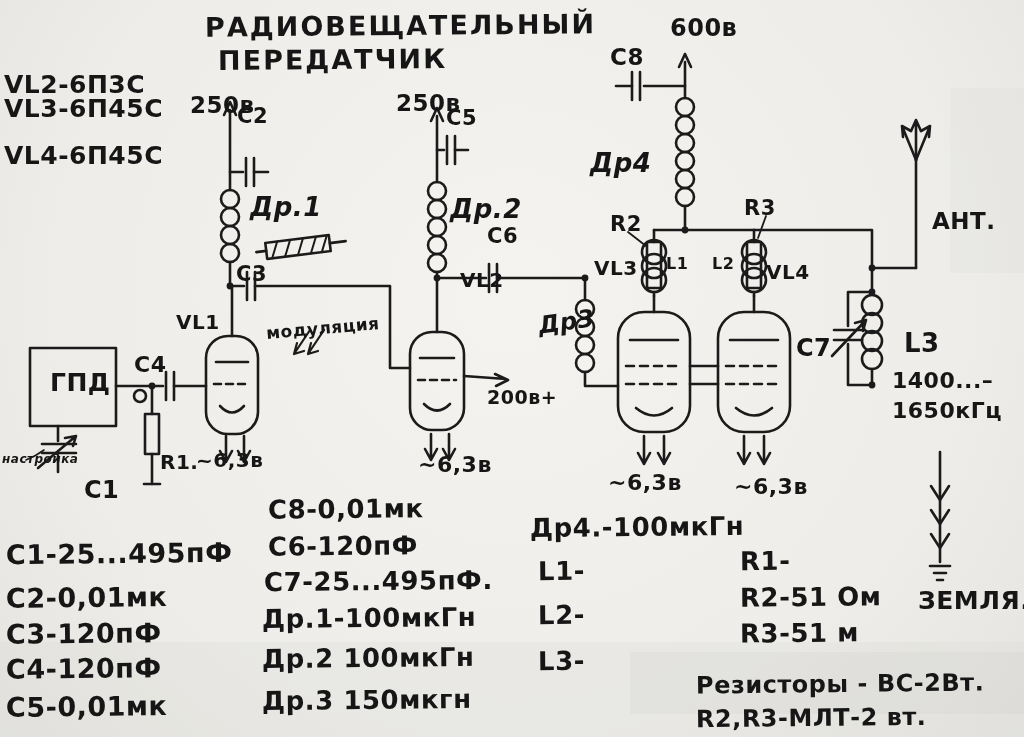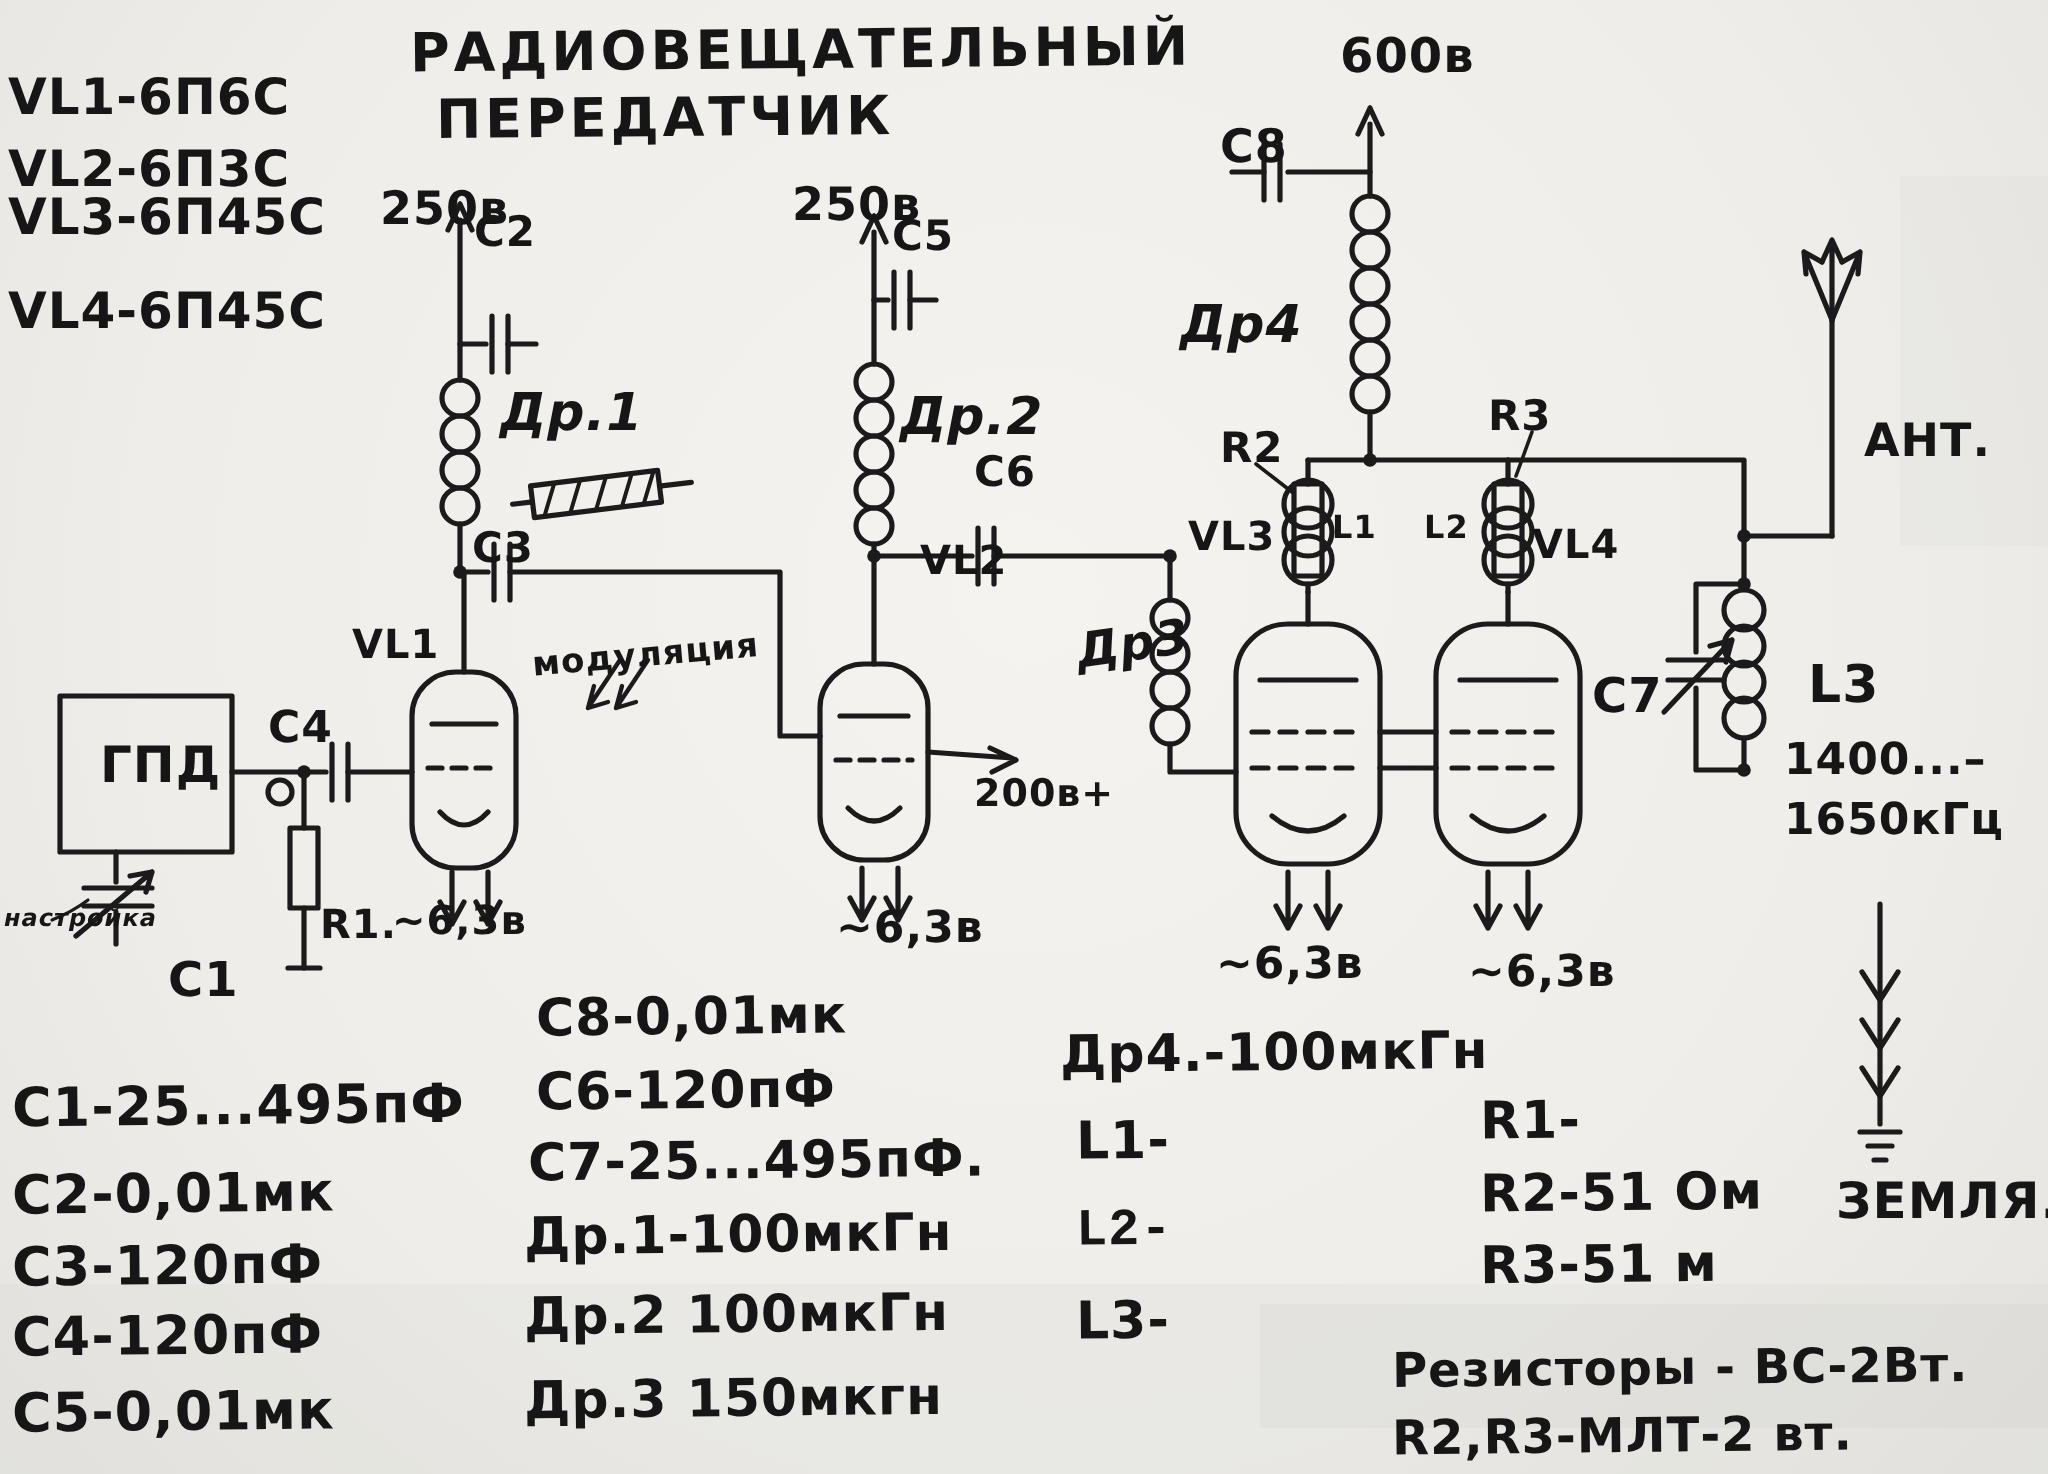--- a/index.html
+++ b/index.html
@@ -274,21 +274,20 @@
     <circle cx="685" cy="230" r="3.4"></circle>
     <circle cx="872" cy="268" r="3.4"></circle>
     <circle cx="872" cy="292" r="3.4"></circle>
     <circle cx="872" cy="385" r="3.4"></circle>
   </g>
 </svg>
 
 <span class="lb ttl" style="left:205px;top:10px;">РАДИОВЕЩАТЕЛЬНЫЙ</span>
 <span class="lb ttl" style="left:218px;top:44px;">ПЕРЕДАТЧИК</span>
 
-<span class="lb legend" style="left:4px;top:34px;">VL1-6П6С</span>
 <span class="lb legend" style="left:4px;top:70px;">VL2-6П3С</span>
 <span class="lb legend" style="left:4px;top:94px;">VL3-6П45С</span>
 <span class="lb legend" style="left:4px;top:141px;">VL4-6П45С</span>
 
 <span class="lb" style="left:50px;top:368px;font-size:25px;">ГПД</span>
 <span class="lb small" style="left:2px;top:452px;font-size:12px;font-style:italic;">настройка</span>
 <span class="lb" style="left:84px;top:476px;font-size:24px;">C1</span>
 <span class="lb" style="left:134px;top:352px;font-size:22px;">C4</span>
 <span class="lb" style="left:160px;top:450px;font-size:20px;">R1.</span>
 <span class="lb" style="left:196px;top:448px;font-size:20px;">~6,3в</span>
@@ -299,21 +298,21 @@
 <span class="lb" style="left:236px;top:262px;font-size:21px;text-align:center;">C3</span>
 <span class="lb small" style="left:266px;top:318px;font-size:17px;transform:rotate(-5deg);">модуляция</span>
 <span class="lb" style="left:396px;top:90px;font-size:23px;">250в</span>
 <span class="lb" style="left:446px;top:106px;font-size:21px;">C5</span>
 <span class="lb" style="left:450px;top:194px;font-size:26px;font-style:italic;">Др.2</span>
 <span class="lb" style="left:487px;top:224px;font-size:21px;">C6</span>
 <span class="lb" style="left:460px;top:268px;font-size:20px;">VL2</span>
 <span class="lb" style="left:487px;top:386px;font-size:19px;">200в+</span>
 <span class="lb" style="left:418px;top:452px;font-size:22px;">~6,3в</span>
 <span class="lb" style="left:538px;top:308px;font-size:24px;font-style:italic;transform:rotate(-8deg);">Др3</span>
-<span class="lb" style="left:610px;top:44px;font-size:23px;margin-top:17px;">C8</span>
+<span class="lb" style="left:610px;top:44px;font-size:23px;">C8</span>
 <span class="lb" style="left:670px;top:14px;font-size:24px;">600в</span>
 <span class="lb" style="left:590px;top:148px;font-size:26px;font-style:italic;">Др4</span>
 <span class="lb" style="left:610px;top:212px;font-size:21px;">R2</span>
 <span class="lb" style="left:744px;top:196px;font-size:21px;">R3</span>
 <span class="lb" style="left:594px;top:256px;font-size:20px;">VL3</span>
 <span class="lb small" style="left:666px;top:254px;font-size:16px;">L1</span>
 <span class="lb small" style="left:712px;top:254px;font-size:16px;">L2</span>
 <span class="lb" style="left:766px;top:260px;font-size:20px;">VL4</span>
 <span class="lb" style="left:608px;top:470px;font-size:22px;">~6,3в</span>
 <span class="lb" style="left:734px;top:474px;font-size:22px;">~6,3в</span>
@@ -332,21 +331,21 @@
 
 <span class="lb parts" style="left:268px;top:494px;">C8-0,01мк</span>
 <span class="lb parts" style="left:268px;top:531px;">C6-120пФ</span>
 <span class="lb parts" style="left:264px;top:566px;">C7-25...495пФ.</span>
 <span class="lb parts" style="left:262px;top:603px;">Др.1-100мкГн</span>
 <span class="lb parts" style="left:262px;top:643px;">Др.2 100мкГн</span>
 <span class="lb parts" style="left:262px;top:685px;">Др.3 150мкгн</span>
 
 <span class="lb parts" style="left:530px;top:512px;">Др4.-100мкГн</span>
 <span class="lb parts" style="left:538px;top:556px;">L1-</span>
-<span class="lb parts" style="left:538px;top:600px;font-family:Liberation Mono, monospace;">L2-</span>
+<span class="lb parts" style="left:538px;top:600px;">L2-</span>
 <span class="lb parts" style="left:538px;top:646px;">L3-</span>
 
 <span class="lb parts" style="left:740px;top:546px;">R1-</span>
 <span class="lb parts" style="left:740px;top:582px;">R2-51 Ом</span>
 <span class="lb parts" style="left:740px;top:618px;">R3-51 м</span>
 
 <span class="lb parts" style="left:696px;top:670px;font-size:24px;">Резисторы - ВС-2Вт.</span>
 <span class="lb parts" style="left:696px;top:704px;font-size:24px;">R2,R3-МЛТ-2 вт.</span>
 
 </div>

